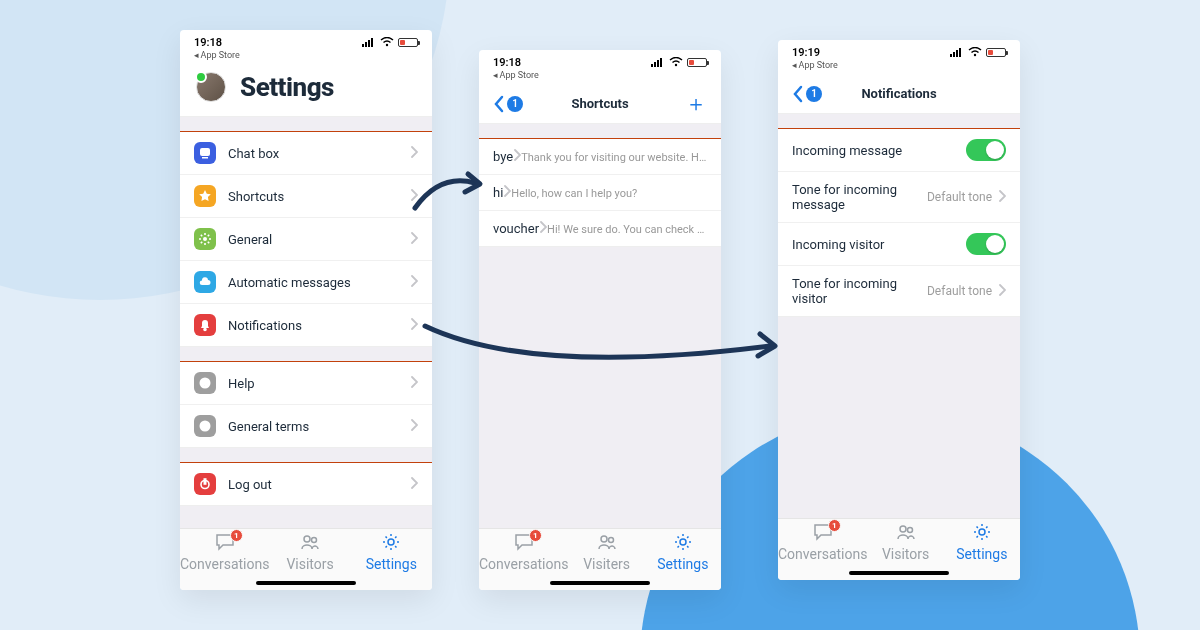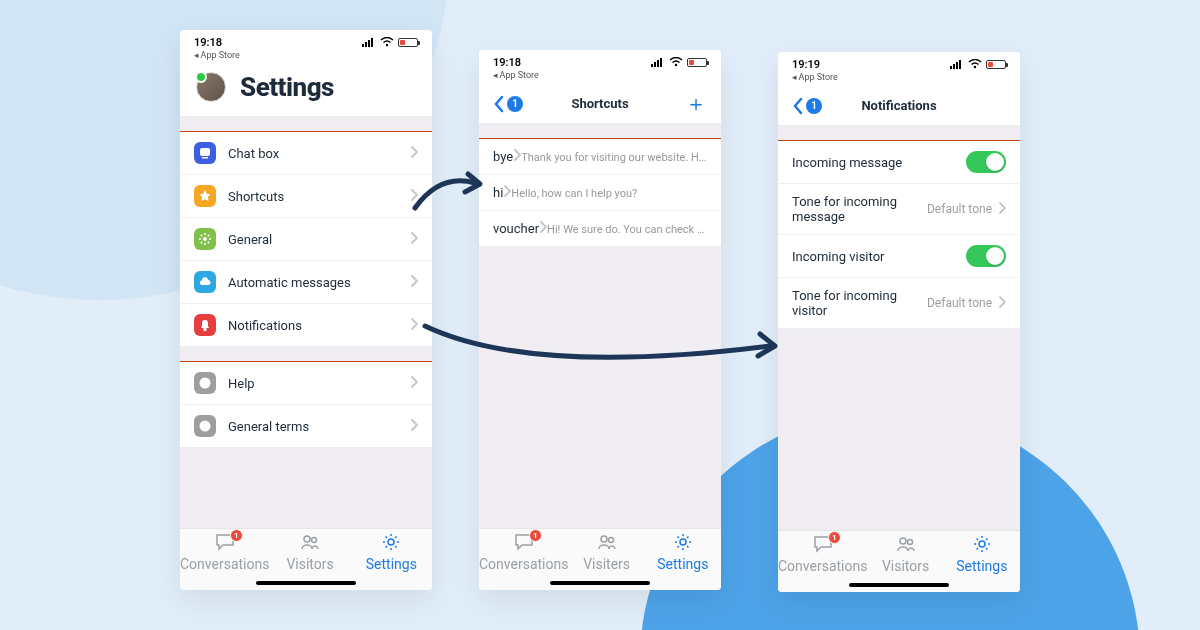--- a/index.html
+++ b/index.html
@@ -276,20 +276,34 @@
                   <rect x="4.5" y="6.5" width="5" height="1" fill="#9e9e9e"></rect>
                   <rect x="4.5" y="8.5" width="3.5" height="1" fill="#9e9e9e"></rect>
                 </svg>
               </span>
       <span class="label">General terms</span>
       <span class="chev"><svg width="8" height="12" viewBox="0 0 8 12">
                   <path d="M2 1l5 5-5 5" stroke="#c5c5c9" stroke-width="1.8" fill="none" stroke-linecap="round"></path>
                 </svg></span>
             </div>
           </div>
+          <div class="group">
+            <div class="row">
+              <span class="icon" style="background:#e43e3e">
+                <svg width="14" height="14" viewBox="0 0 14 14" fill="none" stroke="#fff" stroke-width="1.6">
+                  <circle cx="7" cy="7.5" r="4" stroke="#fff" stroke-width="1.6"></circle>
+                  <rect x="6.3" y="2" width="1.4" height="5" fill="#fff"></rect>
+                </svg>
+              </span>
+      <span class="label">Log out</span>
+      <span class="chev"><svg width="8" height="12" viewBox="0 0 8 12">
+                  <path d="M2 1l5 5-5 5" stroke="#c5c5c9" stroke-width="1.8" fill="none" stroke-linecap="round"></path>
+                </svg></span>
+            </div>
+          </div>
         </div>
 
   </div>
 
   <div class="tabbar">
     <div class="tab">
       <span class="ticon">
         <svg width="20" height="18" viewBox="0 0 20 18">
               <path d="M2 2h16v10H8l-4 4v-4H2z" fill="none" stroke="currentColor" stroke-width="1.5"></path>
             </svg>
@@ -411,21 +425,21 @@
               <path d="M9 1v2M9 15v2M1 9h2M15 9h2M3.5 3.5l1.4 1.4M13.1 13.1l1.4 1.4M3.5 14.5l1.4-1.4M13.1 4.9l1.4-1.4" stroke="currentColor" stroke-width="1.5"></path>
             </svg></span>
       <span class="tlabel">Settings</span>
     </div>
   </div>
   <div class="home-ind">
         <span></span>
       </div>
 </div>
 
-<div class="phone" style="left:778px; top:52px; width:242px; height:540px;">
+<div class="phone" style="left:778px; top:40px; width:242px; height:540px;">
   <div class="status-bar">
     <span>19:19</span>
     <span class="status-icons">
       <span class="sig">
             <svg width="14" height="10">
               <rect x="0" y="7" width="2" height="3" fill="#000"></rect>
               <rect x="3" y="5" width="2" height="5" fill="#000"></rect>
               <rect x="6" y="3" width="2" height="7" fill="#000"></rect>
               <rect x="9" y="1" width="2" height="9" fill="#000"></rect>
             </svg>

